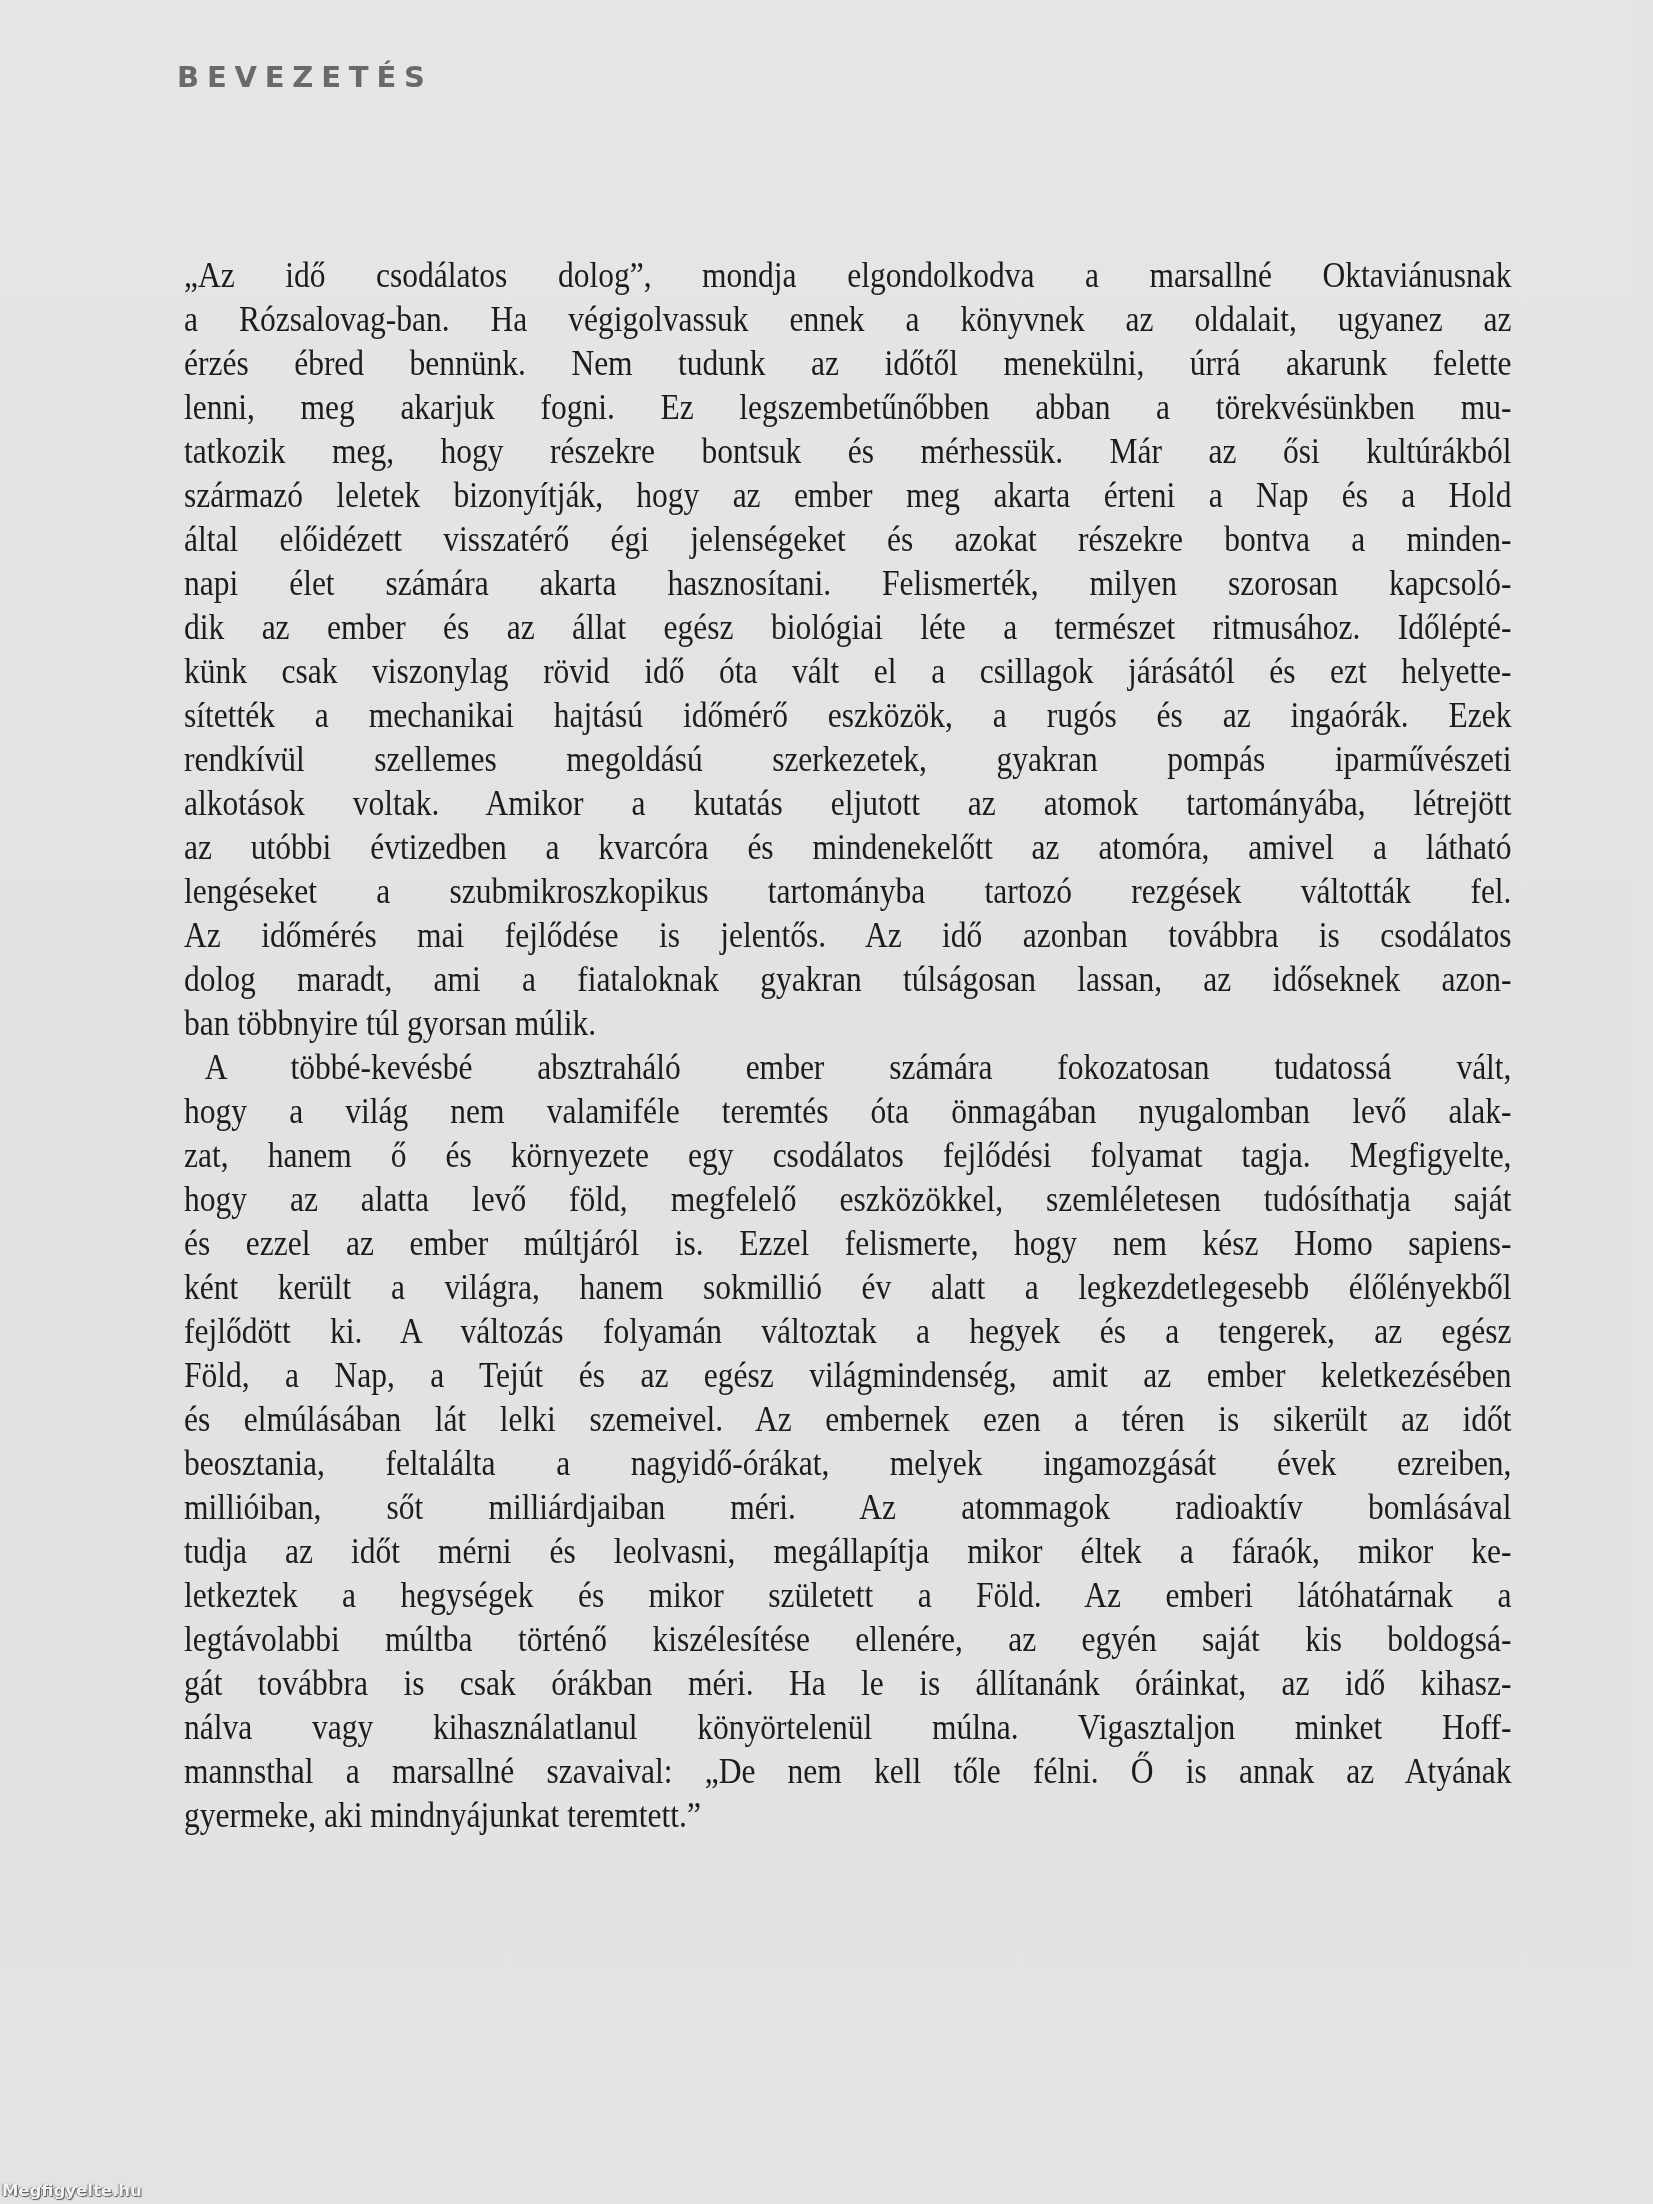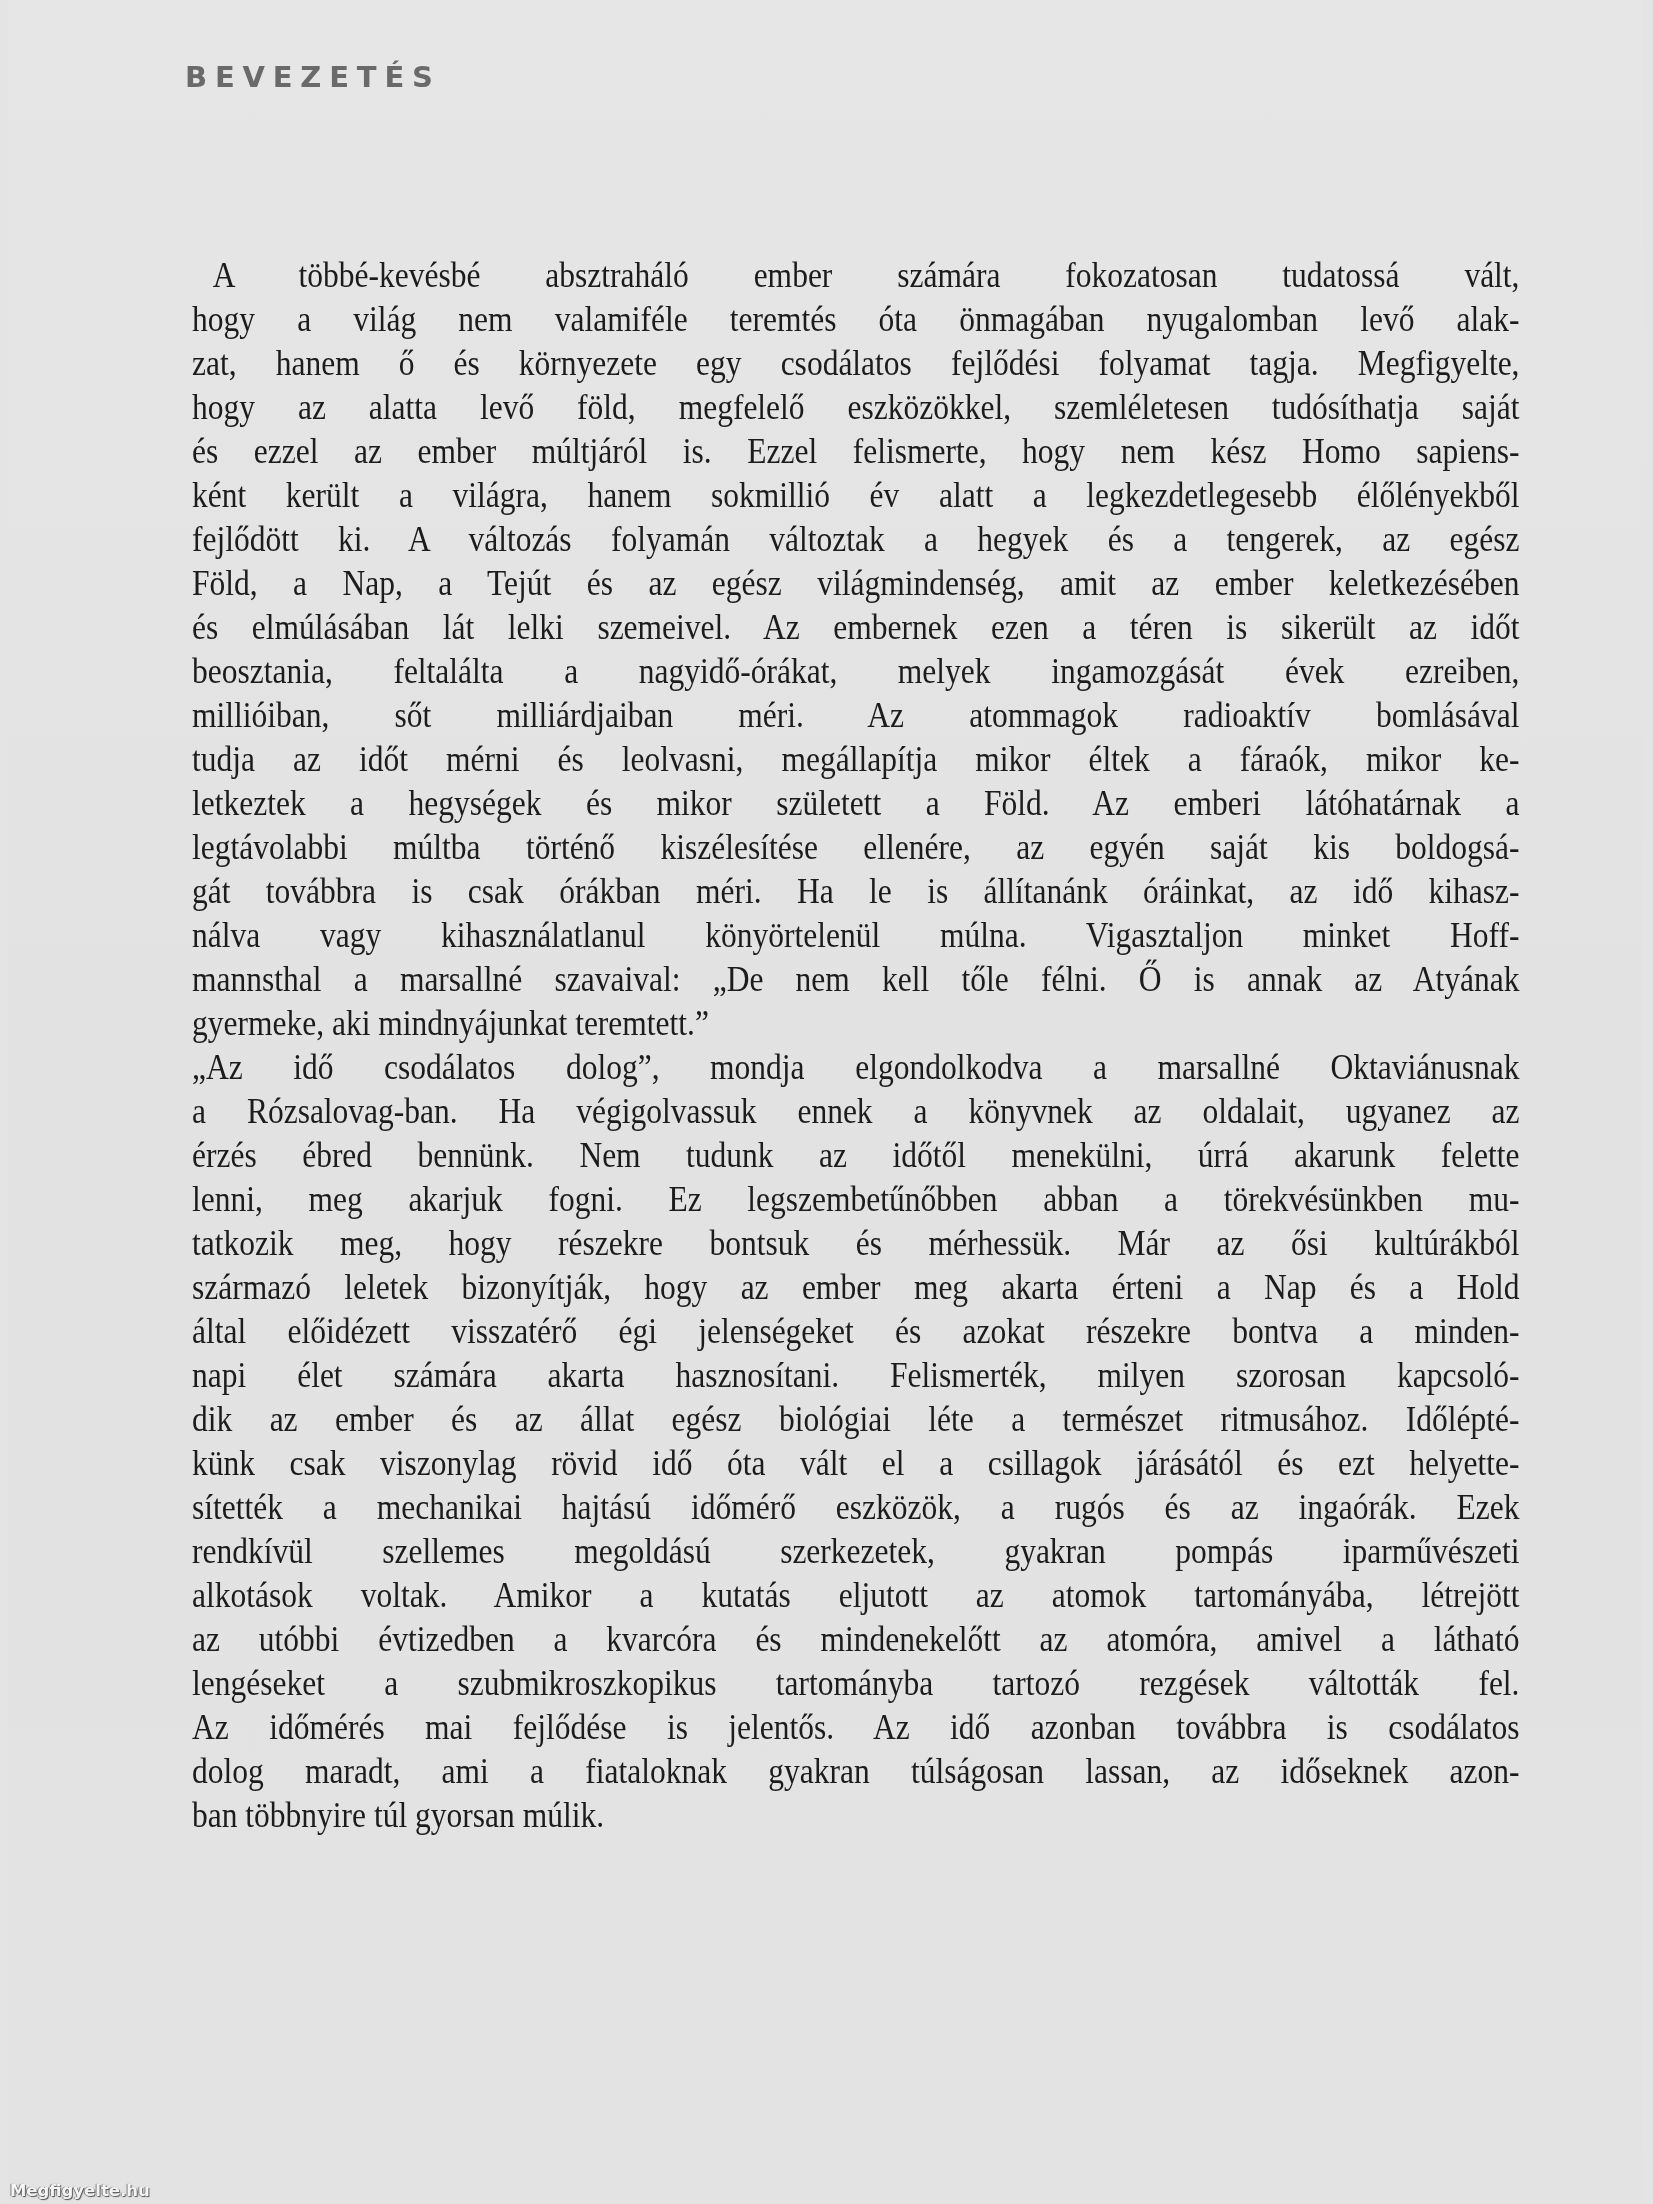--- a/index.html
+++ b/index.html
@@ -4,21 +4,21 @@
 <style>
   html, body { margin: 0; padding: 0; }
   body {
     width: 1654px; height: 2205px; overflow: hidden;
     background: #e4e4e4;
     position: relative;
     font-family: "Liberation Serif", "DejaVu Serif", serif;
     color: #1c1c1c;
   }
   .page {
-    position: absolute; left: 8px; top: 0; width: 1634px; height: 2205px;
+    position: absolute; left: 0; top: 0; width: 1634px; height: 2205px;
     background: linear-gradient(180deg, #e6e6e6 0%, #e2e2e2 50%, #e3e3e3 100%);
   }
   .heading {
     position: absolute; left: 177px; top: 60px;
     font-family: "DejaVu Sans", "Liberation Sans", sans-serif;
     font-weight: bold; font-size: 29px; letter-spacing: 7.8px;
     color: #6a6a6a;
   }
   .body-text {
     position: absolute; left: 184px; top: 254px; width: 1327px;
@@ -42,56 +42,56 @@
   }
 </style>
 </head>
 <body>
 
 <div class="page">
   <div class="heading">BEVEZETÉS</div>
 
   <div class="body-text" id="body-text">
       <div>
+        <div class="line">„Az idő csodálatos dolog”, mondja elgondolkodva a marsallné Oktaviánusnak</div>
+        <div class="line">a Rózsalovag-ban. Ha végigolvassuk ennek a könyvnek az oldalait, ugyanez az</div>
+        <div class="line">érzés ébred bennünk. Nem tudunk az időtől menekülni, úrrá akarunk felette</div>
+        <div class="line">lenni, meg akarjuk fogni. Ez legszembetűnőbben abban a törekvésünkben mu-</div>
+        <div class="line">tatkozik meg, hogy részekre bontsuk és mérhessük. Már az ősi kultúrákból</div>
+        <div class="line">származó leletek bizonyítják, hogy az ember meg akarta érteni a Nap és a Hold</div>
+        <div class="line">által előidézett visszatérő égi jelenségeket és azokat részekre bontva a minden-</div>
+        <div class="line">napi élet számára akarta hasznosítani. Felismerték, milyen szorosan kapcsoló-</div>
+        <div class="line">dik az ember és az állat egész biológiai léte a természet ritmusához. Időlépté-</div>
+        <div class="line">künk csak viszonylag rövid idő óta vált el a csillagok járásától és ezt helyette-</div>
+        <div class="line">sítették a mechanikai hajtású időmérő eszközök, a rugós és az ingaórák. Ezek</div>
+        <div class="line">rendkívül szellemes megoldású szerkezetek, gyakran pompás iparművészeti</div>
+        <div class="line">alkotások voltak. Amikor a kutatás eljutott az atomok tartományába, létrejött</div>
+        <div class="line">az utóbbi évtizedben a kvarcóra és mindenekelőtt az atomóra, amivel a látható</div>
+        <div class="line">lengéseket a szubmikroszkopikus tartományba tartozó rezgések váltották fel.</div>
+        <div class="line">Az időmérés mai fejlődése is jelentős. Az idő azonban továbbra is csodálatos</div>
+        <div class="line">dolog maradt, ami a fiataloknak gyakran túlságosan lassan, az időseknek azon-</div>
+        <div class="line last">ban többnyire túl gyorsan múlik.</div>
+      </div>
+      <div>
         <div class="line indent">A többé-kevésbé absztraháló ember számára fokozatosan tudatossá vált,</div>
         <div class="line">hogy a világ nem valamiféle teremtés óta önmagában nyugalomban levő alak-</div>
         <div class="line">zat, hanem ő és környezete egy csodálatos fejlődési folyamat tagja. Megfigyelte,</div>
         <div class="line">hogy az alatta levő föld, megfelelő eszközökkel, szemléletesen tudósíthatja saját</div>
         <div class="line">és ezzel az ember múltjáról is. Ezzel felismerte, hogy nem kész Homo sapiens-</div>
         <div class="line">ként került a világra, hanem sokmillió év alatt a legkezdetlegesebb élőlényekből</div>
         <div class="line">fejlődött ki. A változás folyamán változtak a hegyek és a tengerek, az egész</div>
         <div class="line">Föld, a Nap, a Tejút és az egész világmindenség, amit az ember keletkezésében</div>
         <div class="line">és elmúlásában lát lelki szemeivel. Az embernek ezen a téren is sikerült az időt</div>
         <div class="line">beosztania, feltalálta a nagyidő-órákat, melyek ingamozgását évek ezreiben,</div>
         <div class="line">millióiban, sőt milliárdjaiban méri. Az atommagok radioaktív bomlásával</div>
         <div class="line">tudja az időt mérni és leolvasni, megállapítja mikor éltek a fáraók, mikor ke-</div>
         <div class="line">letkeztek a hegységek és mikor született a Föld. Az emberi látóhatárnak a</div>
         <div class="line">legtávolabbi múltba történő kiszélesítése ellenére, az egyén saját kis boldogsá-</div>
         <div class="line">gát továbbra is csak órákban méri. Ha le is állítanánk óráinkat, az idő kihasz-</div>
         <div class="line">nálva vagy kihasználatlanul könyörtelenül múlna. Vigasztaljon minket Hoff-</div>
         <div class="line">mannsthal a marsallné szavaival: „De nem kell tőle félni. Ő is annak az Atyának</div>
         <div class="line last">gyermeke, aki mindnyájunkat teremtett.”</div>
       </div>
-      <div>
-        <div class="line">„Az idő csodálatos dolog”, mondja elgondolkodva a marsallné Oktaviánusnak</div>
-        <div class="line">a Rózsalovag-ban. Ha végigolvassuk ennek a könyvnek az oldalait, ugyanez az</div>
-        <div class="line">érzés ébred bennünk. Nem tudunk az időtől menekülni, úrrá akarunk felette</div>
-        <div class="line">lenni, meg akarjuk fogni. Ez legszembetűnőbben abban a törekvésünkben mu-</div>
-        <div class="line">tatkozik meg, hogy részekre bontsuk és mérhessük. Már az ősi kultúrákból</div>
-        <div class="line">származó leletek bizonyítják, hogy az ember meg akarta érteni a Nap és a Hold</div>
-        <div class="line">által előidézett visszatérő égi jelenségeket és azokat részekre bontva a minden-</div>
-        <div class="line">napi élet számára akarta hasznosítani. Felismerték, milyen szorosan kapcsoló-</div>
-        <div class="line">dik az ember és az állat egész biológiai léte a természet ritmusához. Időlépté-</div>
-        <div class="line">künk csak viszonylag rövid idő óta vált el a csillagok járásától és ezt helyette-</div>
-        <div class="line">sítették a mechanikai hajtású időmérő eszközök, a rugós és az ingaórák. Ezek</div>
-        <div class="line">rendkívül szellemes megoldású szerkezetek, gyakran pompás iparművészeti</div>
-        <div class="line">alkotások voltak. Amikor a kutatás eljutott az atomok tartományába, létrejött</div>
-        <div class="line">az utóbbi évtizedben a kvarcóra és mindenekelőtt az atomóra, amivel a látható</div>
-        <div class="line">lengéseket a szubmikroszkopikus tartományba tartozó rezgések váltották fel.</div>
-        <div class="line">Az időmérés mai fejlődése is jelentős. Az idő azonban továbbra is csodálatos</div>
-        <div class="line">dolog maradt, ami a fiataloknak gyakran túlságosan lassan, az időseknek azon-</div>
-        <div class="line last">ban többnyire túl gyorsan múlik.</div>
-      </div>
     </div>
 
   <div class="watermark">Megfigyelte.hu</div>
 </div>
 
 
 </body></html>

